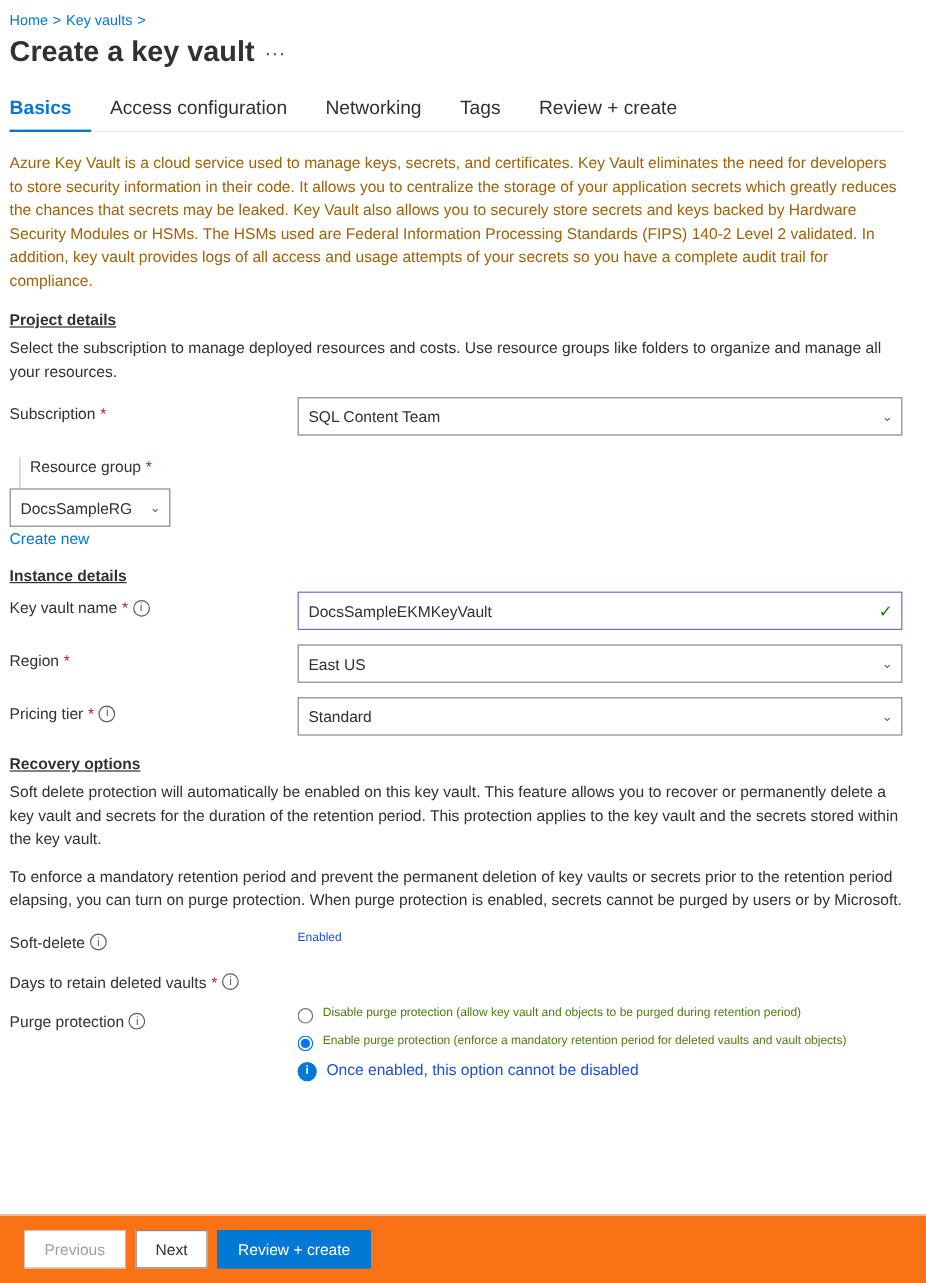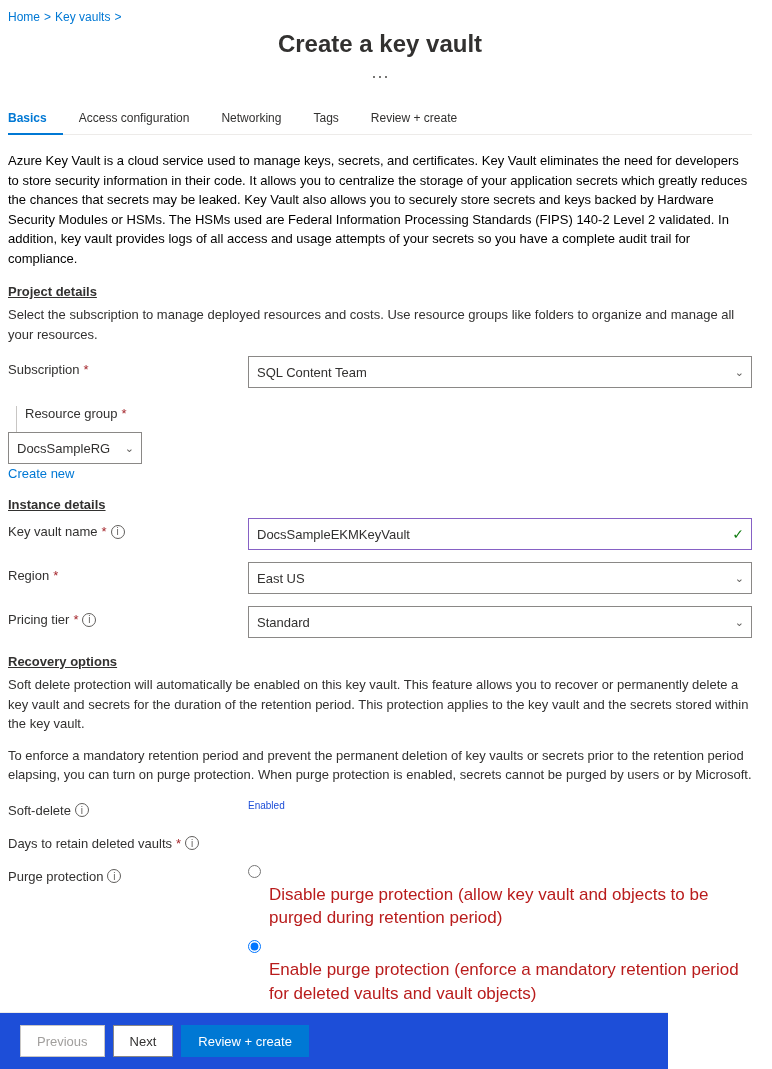--- a/index.html
+++ b/index.html
@@ -24,21 +24,20 @@
       gap: 4px;
     }
     .breadcrumb a { color: #0078d4; text-decoration: none; }
 
     
     .page-title-row {
       display: flex;
       align-items: center;
       gap: 8px;
       margin-bottom: 16px;
-      flex-direction: column;
     }
     .page-title {
       font-size: 24px;
       font-weight: 600;
       color: #323130;
     }
     .title-ellipsis {
       color: #605e5c;
       font-size: 18px;
       cursor: pointer;
@@ -47,37 +46,37 @@
     
     .tabs {
       display: flex;
       border-bottom: 1px solid #edebe9;
       margin-bottom: 16px;
       gap: 0;
     }
     .tab {
       padding: 8px 16px;
       cursor: pointer;
-      font-size: 12px;
+      font-size: 16px;
       color: #323130;
       border-bottom: 2px solid transparent;
       margin-bottom: -1px;
       white-space: nowrap;
     }
     .tab:first-child { padding-left: 0; }
     .tab.active {
       color: #0078d4;
       border-bottom: 2px solid #0078d4;
       font-weight: 600;
     }
 
     
     .info-text {
       font-size: 13px;
-      color: #000000;
+      color: #a16207;
       line-height: 1.5;
       margin-bottom: 16px;
     }
 
     
     .section-header {
       font-size: 13px;
       font-weight: 600;
       color: #323130;
       margin-bottom: 6px;
@@ -205,21 +204,21 @@
 
     
     .radio-group { display: flex; flex-direction: column; gap: 8px; }
     .radio-item {
       display: flex;
       align-items: flex-start;
       gap: 8px;
       cursor: pointer;
     }
     .radio-item input[type="radio"] { margin-top: 2px; cursor: pointer; }
-    .radio-label { font-size: 17px; color: #b91c1c; line-height: 1.4; margin-top: 20px; }
+    .radio-label { font-size: 10px; color: #4d7c0f; line-height: 1.4; }
 
     
     .info-banner {
       display: flex;
       align-items: flex-start;
       gap: 8px;
       margin-top: 8px;
       padding-left: 0;
     }
     .info-circle {
@@ -236,22 +235,22 @@
       flex-shrink: 0;
       margin-top: 1px;
     }
     .info-banner-link { color: #1d4ed8; text-decoration: none; }
 
     
     .footer {
       position: fixed;
       bottom: 0;
       left: 0;
-      width: 668px;
-      background: #1d4ed8;
+      width: 772px;
+      background: #f97316;
       border-top: 1px solid #edebe9;
       padding: 12px 20px;
       display: flex;
       align-items: center;
       gap: 8px;
     }
     .btn {
       height: 32px;
       padding: 0 16px;
       font-size: 13px;

